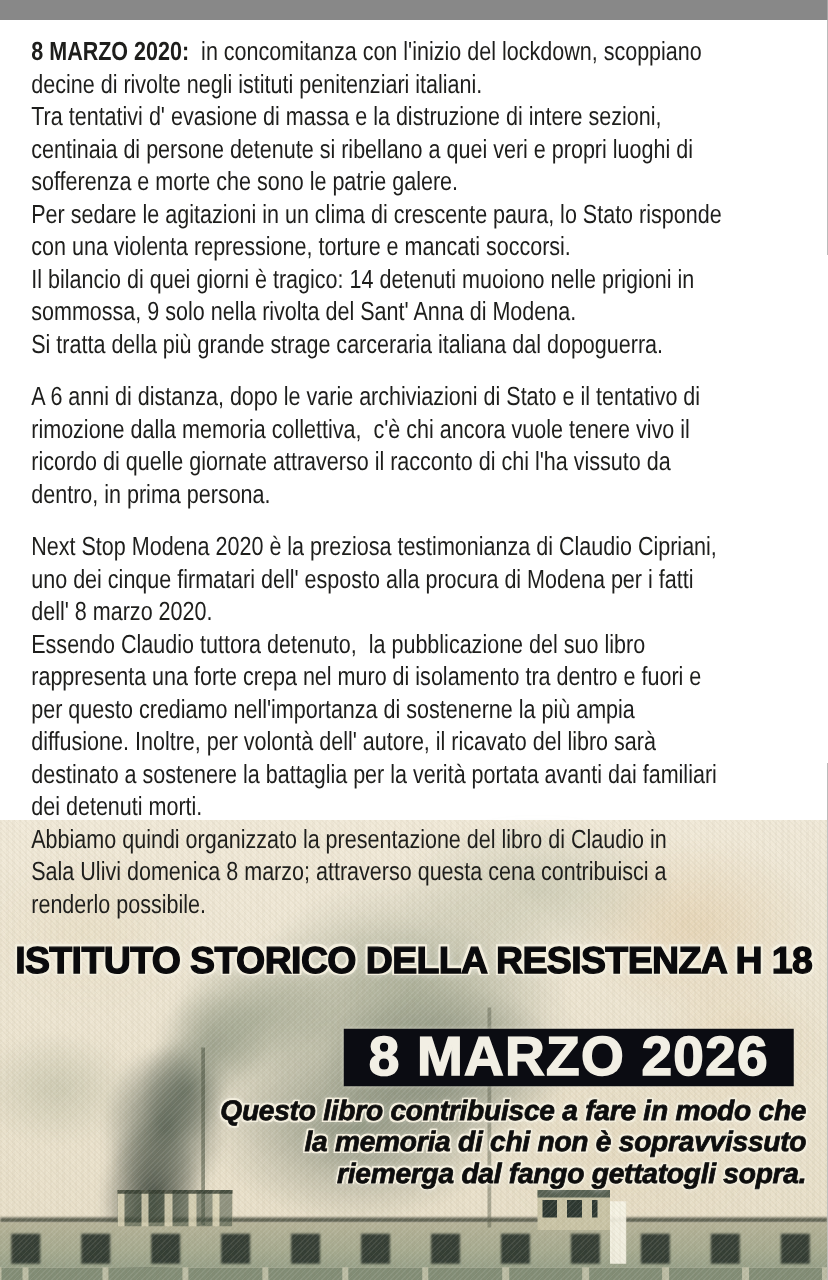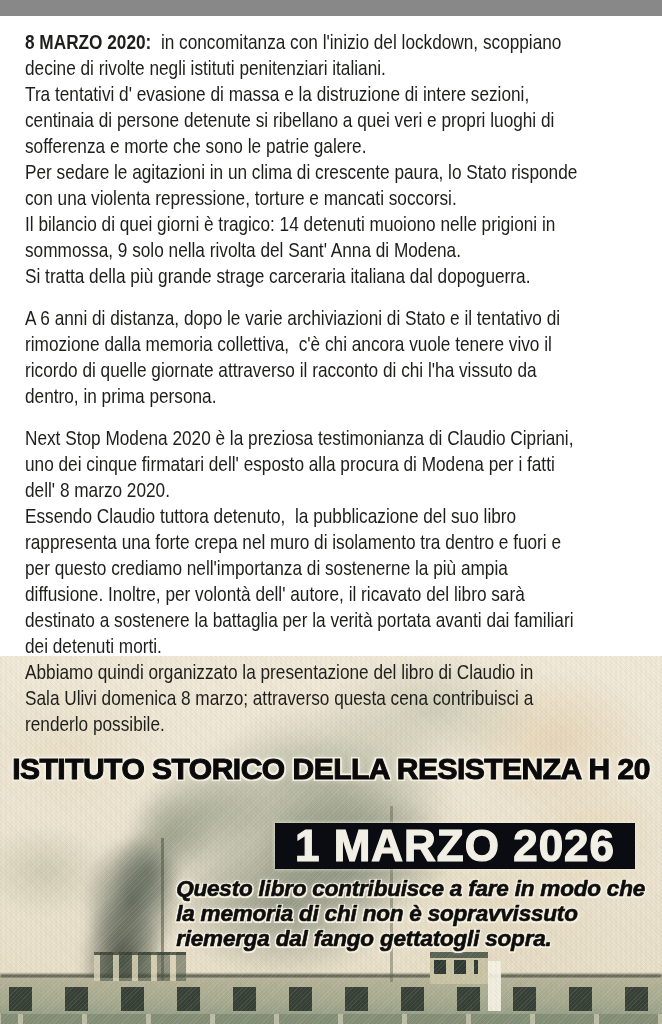--- a/index.html
+++ b/index.html
@@ -75,21 +75,21 @@
     color:#0a0a0c;-webkit-text-stroke:1px #0a0a0c;
     text-shadow:
       -2px -2px 0 #f3eedd, 0 -2px 0 #f3eedd, 2px -2px 0 #f3eedd,
       -2px 0 0 #f3eedd, 2px 0 0 #f3eedd,
       -2px 2px 0 #f3eedd, 0 2px 0 #f3eedd, 2px 2px 0 #f3eedd,
       0 0 7px rgba(255,255,255,0.95);}
   .date-badge{position:absolute;left:275px;top:807px;width:360px;height:46px;
     background:#0b0c12;color:#f2efe4;display:flex;align-items:center;justify-content:center;
     font-weight:bold;font-size:44px;letter-spacing:1px;-webkit-text-stroke:1.2px #f2efe4;
     box-shadow:0 0 4px rgba(250,246,232,0.8);}
-  .tagline{position:absolute;right:17px;top:860px;text-align:left;
+  .tagline{position:absolute;right:17px;top:860px;text-align:right;
     font-style:italic;font-weight:bold;font-size:22.5px;line-height:25px;
     letter-spacing:-0.2px;color:#0d0d0d;-webkit-text-stroke:0.6px #0d0d0d;
     text-shadow:
       -1.5px -1.5px 0 #f3eedd, 0 -1.5px 0 #f3eedd, 1.5px -1.5px 0 #f3eedd,
       -1.5px 0 0 #f3eedd, 1.5px 0 0 #f3eedd,
       -1.5px 1.5px 0 #f3eedd, 0 1.5px 0 #f3eedd, 1.5px 1.5px 0 #f3eedd,
       0 0 5px rgba(255,255,255,0.9);}
 </style>
 </head>
 <body>
@@ -114,20 +114,20 @@
     <div class="grain"></div>
   </div>
 
   <div class="article">
     <p><strong>8 MARZO 2020:</strong><span>  in concomitanza con l'inizio del lockdown, scoppiano</span><br><span>decine di rivolte negli istituti penitenziari italiani.<br>Tra tentativi d' evasione di massa e la distruzione di intere sezioni,<br>centinaia di persone detenute si ribellano a quei veri e propri luoghi di<br>sofferenza e morte che sono le patrie galere.<br>Per sedare le agitazioni in un clima di crescente paura, lo Stato risponde<br>con una violenta repressione, torture e mancati soccorsi.<br>Il bilancio di quei giorni è tragico: 14 detenuti muoiono nelle prigioni in<br>sommossa, 9 solo nella rivolta del Sant' Anna di Modena.<br>Si tratta della più grande strage carceraria italiana dal dopoguerra.</span></p>
     <p><span>A 6 anni di distanza, dopo le varie archiviazioni di Stato e il tentativo di<br>rimozione dalla memoria collettiva,  c'è chi ancora vuole tenere vivo il<br>ricordo di quelle giornate attraverso il racconto di chi l'ha vissuto da<br>dentro, in prima persona.</span></p>
     <p><span>Next Stop Modena 2020 è la preziosa testimonianza di Claudio Cipriani,<br>uno dei cinque firmatari dell' esposto alla procura di Modena per i fatti<br>dell' 8 marzo 2020.<br>Essendo Claudio tuttora detenuto,  la pubblicazione del suo libro<br>rappresenta una forte crepa nel muro di isolamento tra dentro e fuori e<br>per questo crediamo nell'importanza di sostenerne la più ampia<br>diffusione. Inoltre, per volontà dell' autore, il ricavato del libro sarà<br>destinato a sostenere la battaglia per la verità portata avanti dai familiari<br>dei detenuti morti.<br>Abbiamo quindi organizzato la presentazione del libro di Claudio in<br>Sala Ulivi domenica 8 marzo; attraverso questa cena contribuisci a<br>renderlo possibile.</span></p>
   </div>
 
   <div class="venue">
-    <div>ISTITUTO STORICO DELLA RESISTENZA H 20</div>
+    <div>ISTITUTO STORICO DELLA RESISTENZA H 18</div>
   </div>
 
-  <div class="date-badge">1 MARZO 2026</div>
+  <div class="date-badge">8 MARZO 2026</div>
 
   <div class="tagline">Questo libro contribuisce a fare in modo che<br>la memoria di chi non è sopravvissuto<br>riemerga dal fango gettatogli sopra.</div>
 
 </div>
 
 </body></html>

